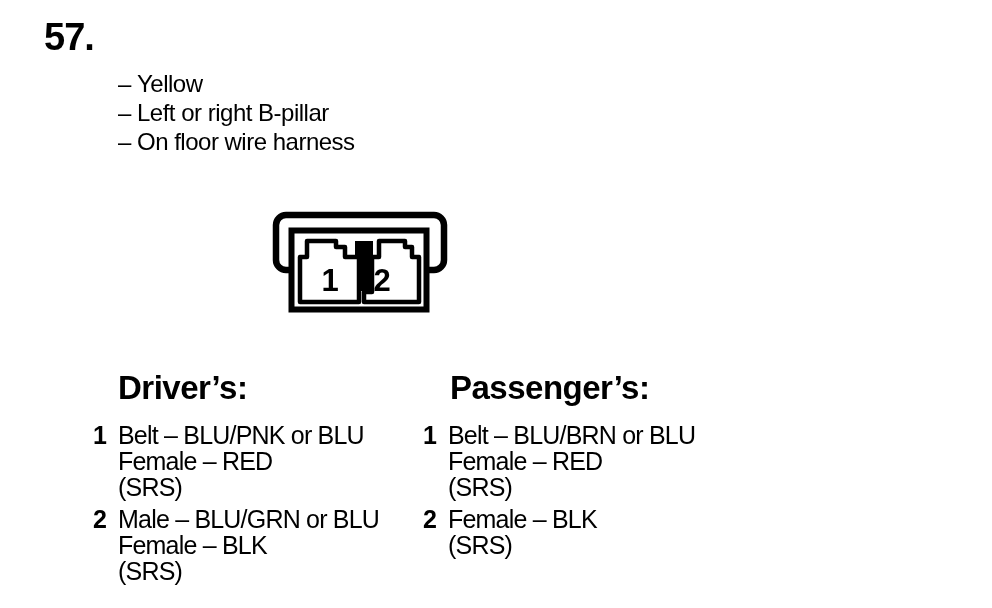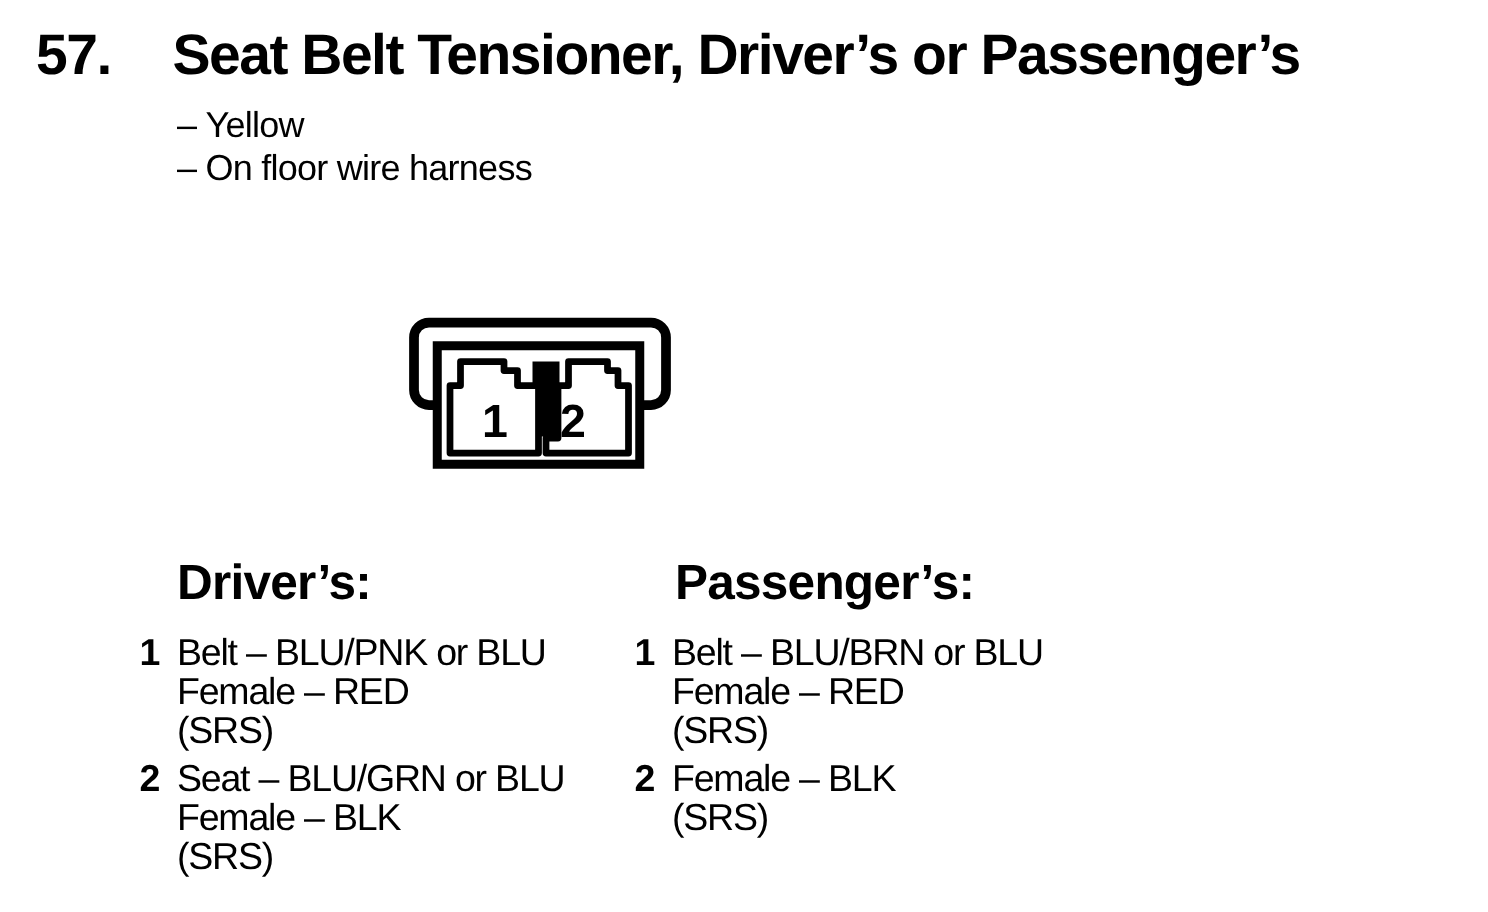--- a/index.html
+++ b/index.html
@@ -12,21 +12,21 @@
     width: 992px;
     height: 608px;
     background: #ffffff;
     color: #000000;
     font-family: "Liberation Sans", "DejaVu Sans", sans-serif;
     overflow: hidden;
   }
   
   .section-number {
     position: absolute;
-    left: 24px;
+    left: 44px;
     top: 16px;
     font-size: 38px;
     font-weight: bold;
     letter-spacing: -1px;
     line-height: 42px;
   }
   .page-title {
     position: absolute;
     left: 115px;
     top: 16px;
@@ -95,25 +95,27 @@
     font-weight: bold;
   }
   .pin-line { white-space: nowrap; }
 </style>
 </head>
 <body>
 
 <div class="page">
 
   <div class="section-number">57.</div>
-  <div class="page-title">Seat Belt Tensioner, Driver’s or Passenger’s</div>
 
   <div class="detail-list">
     <div class="detail-item">
       <span class="bullet-dash">–</span><span>Yellow</span>
+    </div>
+    <div class="detail-item">
+      <span class="bullet-dash">–</span><span>Left or right B-pillar</span>
     </div>
     <div class="detail-item">
       <span class="bullet-dash">–</span><span>On floor wire harness</span>
     </div>
   </div>
 
   <div class="connector-figure">
     <svg width="194" height="118" viewBox="263 203 194 118">
 
       <rect x="276" y="215" width="168" height="55" rx="10" fill="#ffffff" stroke="#000000" stroke-width="6.5"></rect>
@@ -138,21 +140,21 @@
       <span class="pin-number">1</span>
       <div class="pin-lines">
         <div class="pin-line">Belt – BLU/PNK or BLU</div>
         <div class="pin-line">Female – RED</div>
         <div class="pin-line">(SRS)</div>
       </div>
     </div>
     <div class="pin-item">
       <span class="pin-number">2</span>
       <div class="pin-lines">
-        <div class="pin-line">Seat – BLU/GRN or BLU</div>
+        <div class="pin-line">Male – BLU/GRN or BLU</div>
         <div class="pin-line">Female – BLK</div>
         <div class="pin-line">(SRS)</div>
       </div>
     </div>
   </div>
 
   <div class="pin-list list-passenger">
     <div class="pin-item">
       <span class="pin-number">1</span>
       <div class="pin-lines">

